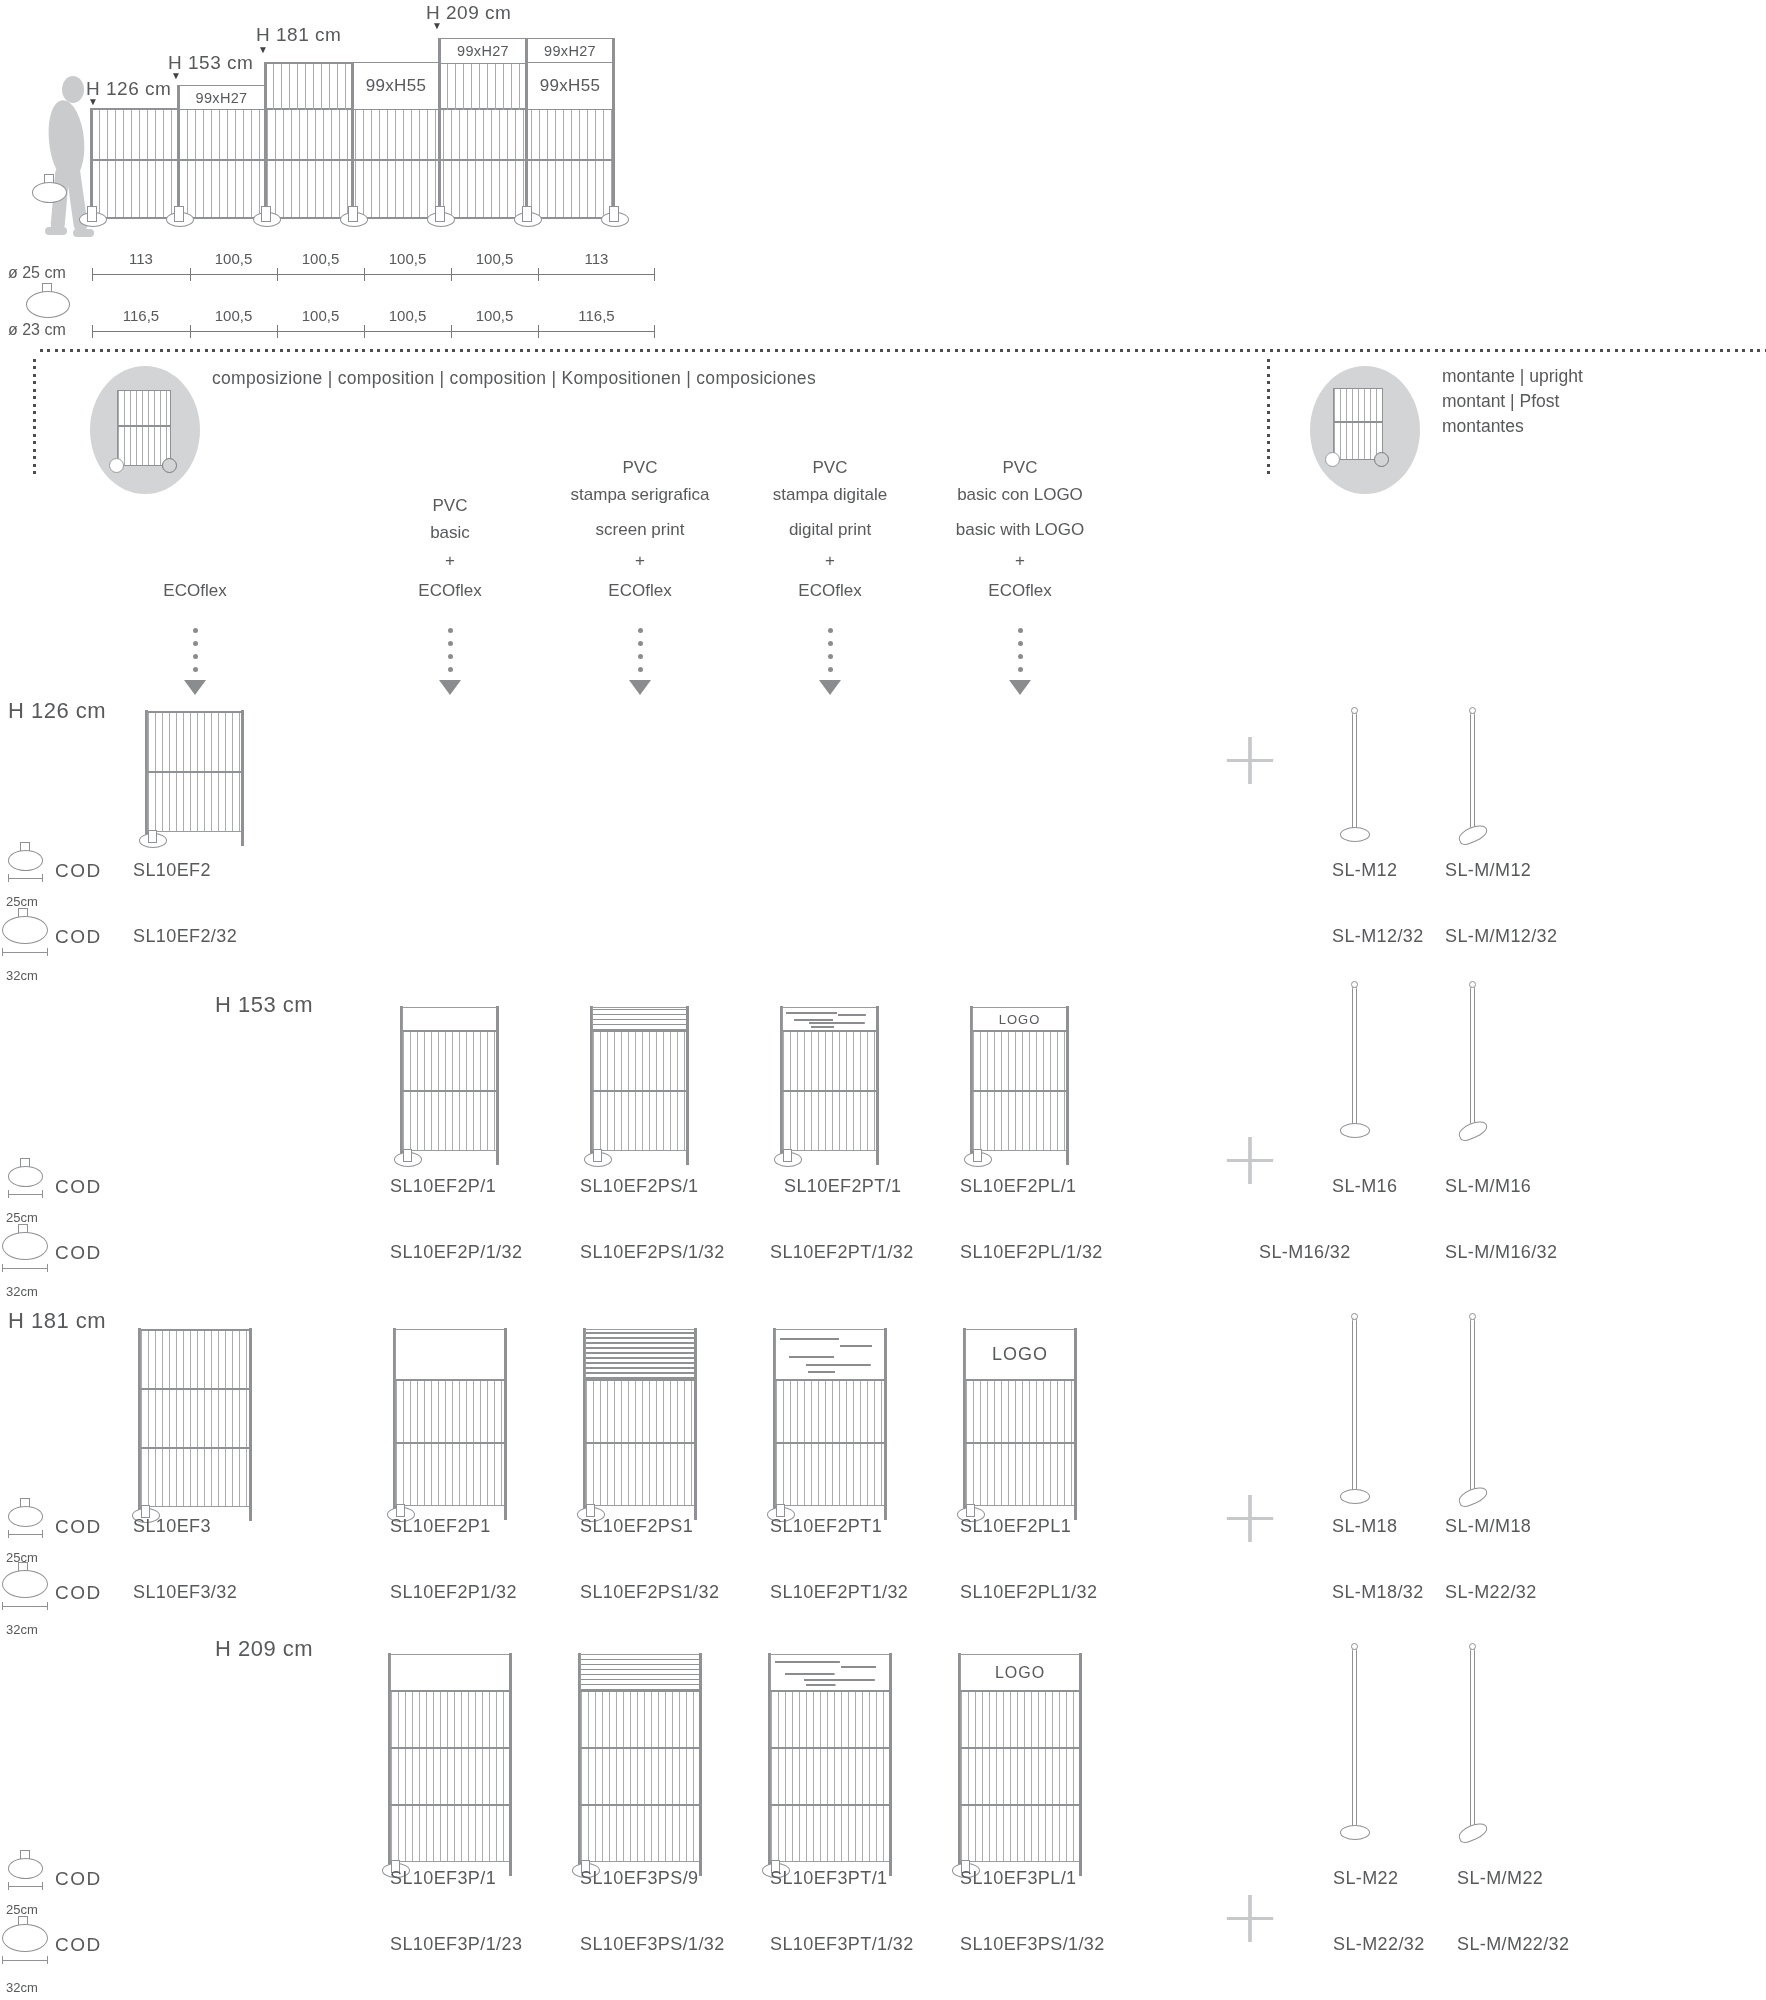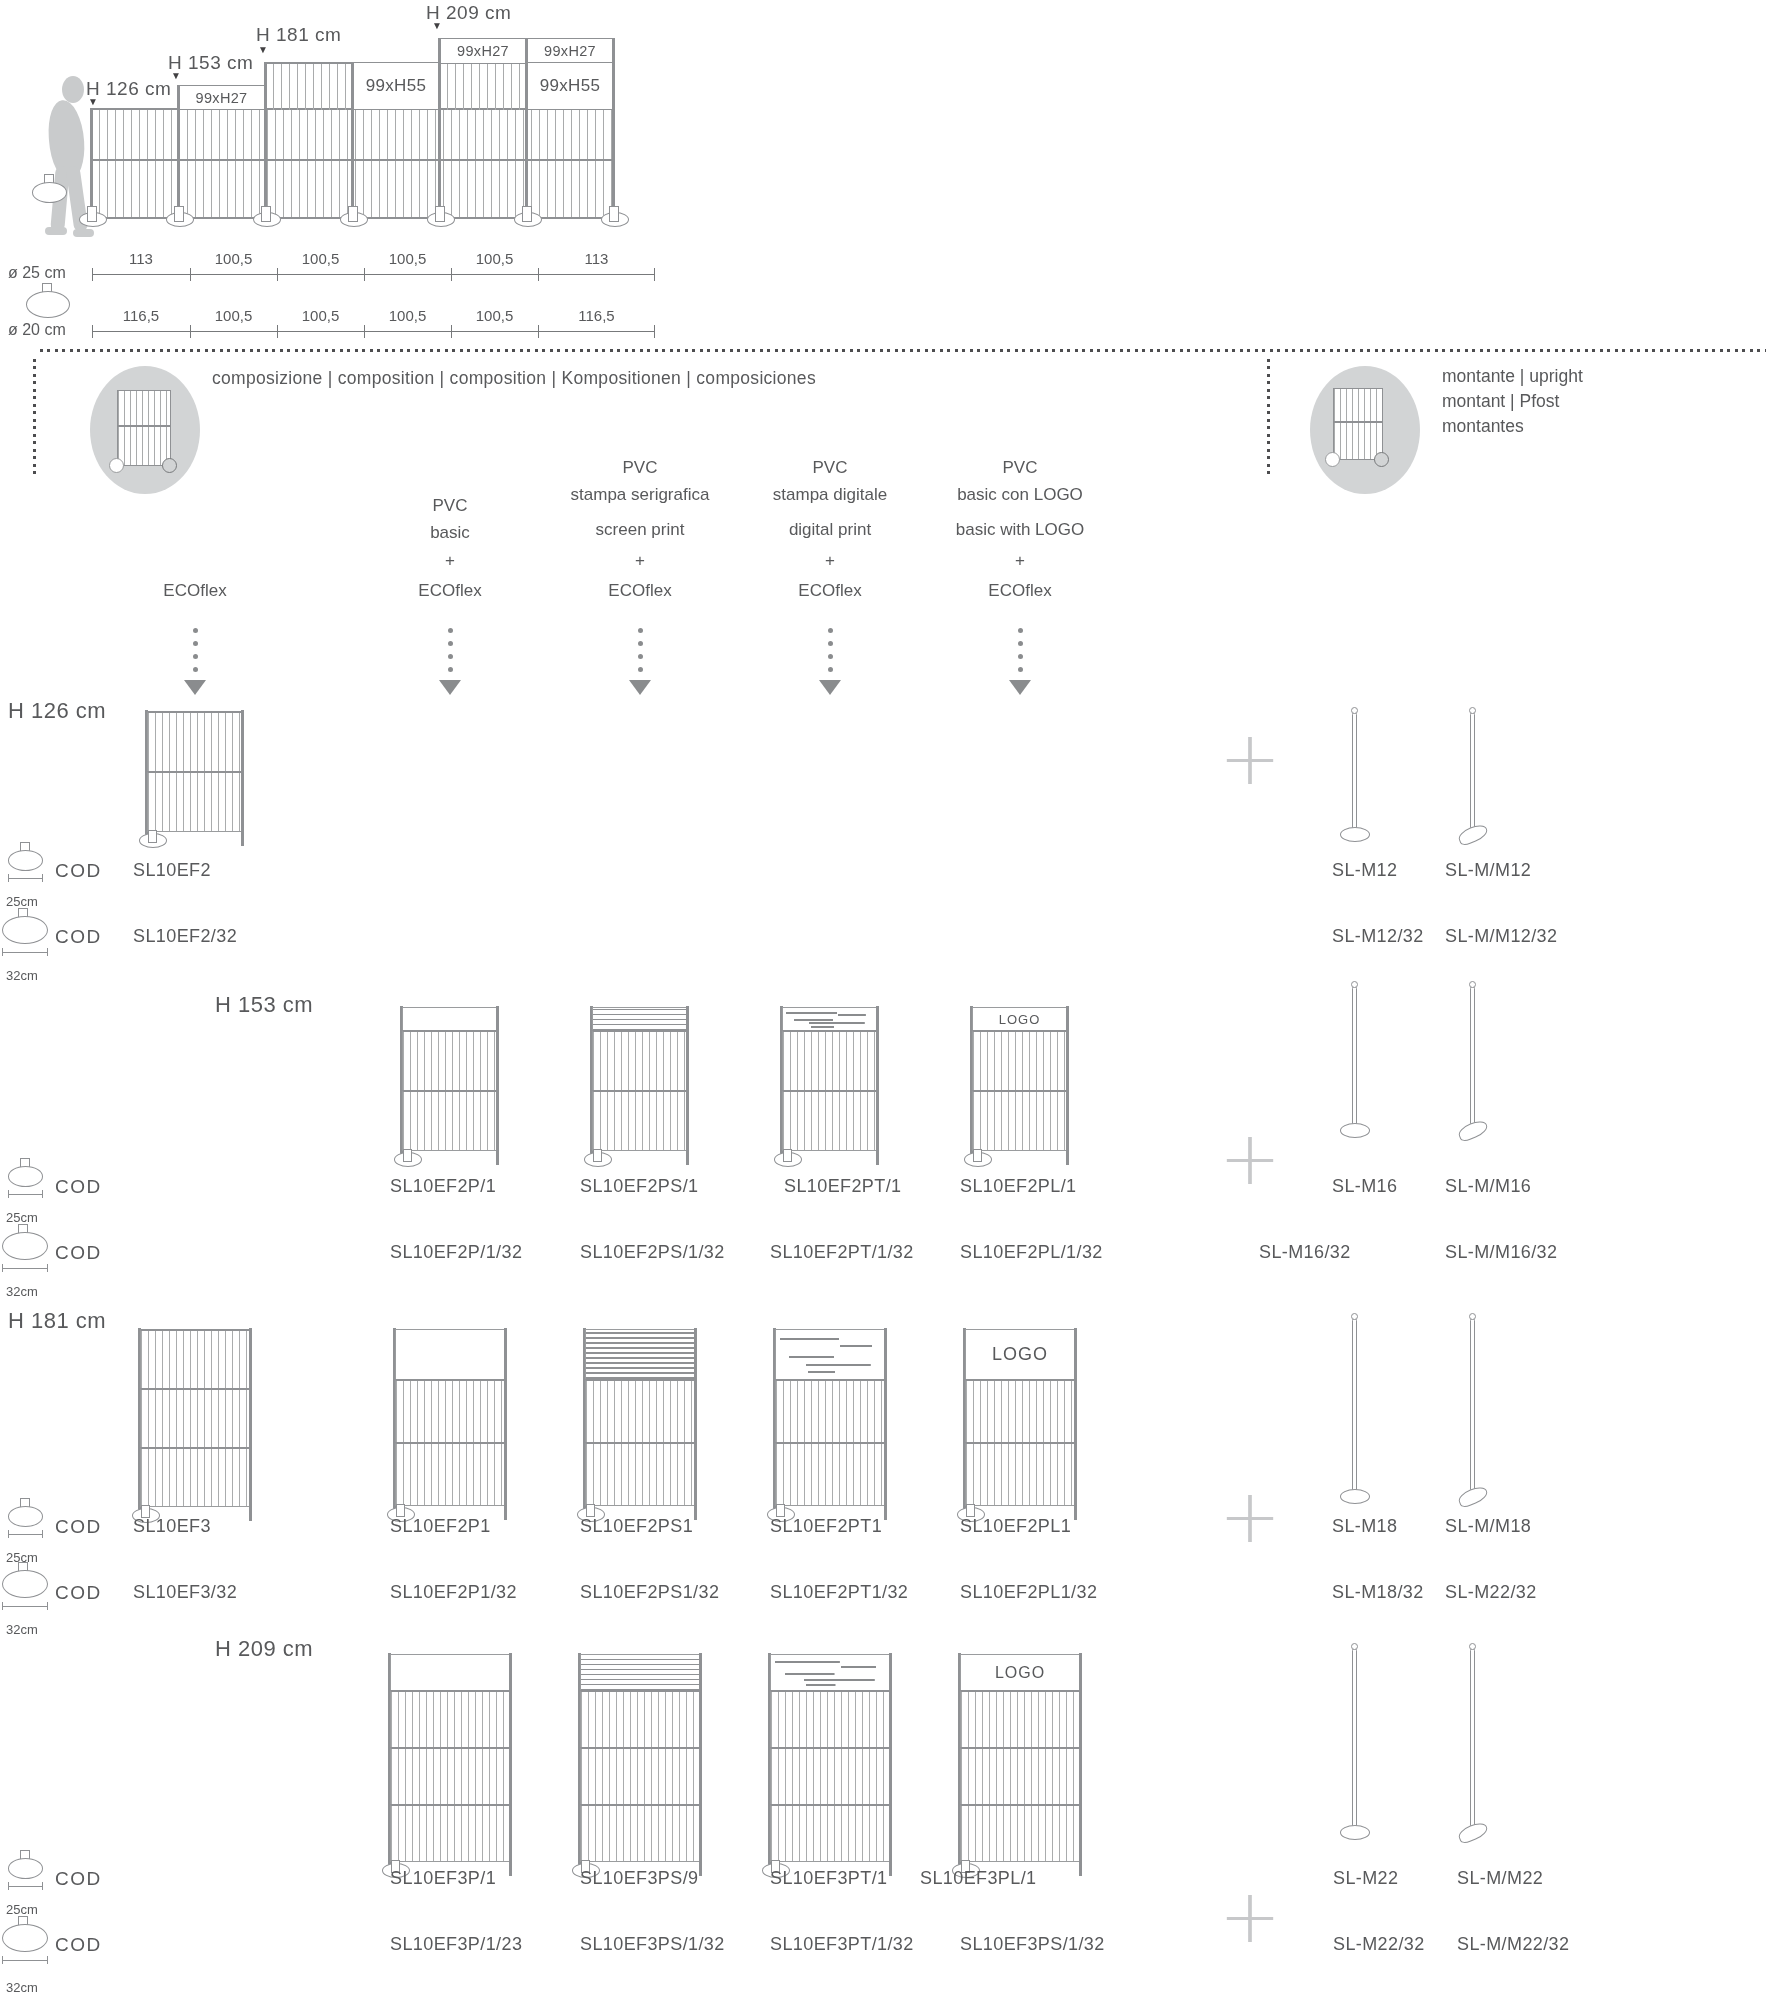--- a/index.html
+++ b/index.html
@@ -164,21 +164,21 @@
     <span class="t dv" style="left:190px;width:87px;top:250px">100,5</span>
     <span class="t dv" style="left:277px;width:87px;top:250px">100,5</span>
     <span class="t dv" style="left:364px;width:87px;top:250px">100,5</span>
     <span class="t dv" style="left:451px;width:87px;top:250px">100,5</span>
     <span class="t dv" style="left:538px;width:117px;top:250px">113</span>
   </div>
 
   <div>
     <div class="stem" style="left:42px;top:283px;width:8px;height:14px"></div>
     <div class="disc" style="left:26px;top:291px;width:42px;height:25px"></div>
-    <span class="t dimlabel" style="left:8px;top:321px">ø 20 cm</span>
+    <span class="t dimlabel" style="left:8px;top:321px">ø 23 cm</span>
     <div class="dimline" style="left:92px;top:331px;width:563px"></div>
     <div class="tick" style="left:92px;top:325px"></div>
     <div class="tick" style="left:190px;top:325px"></div>
     <div class="tick" style="left:277px;top:325px"></div>
     <div class="tick" style="left:364px;top:325px"></div>
     <div class="tick" style="left:451px;top:325px"></div>
     <div class="tick" style="left:538px;top:325px"></div>
     <div class="tick" style="left:654px;top:325px"></div>
     <span class="t dv" style="left:92px;width:98px;top:307px">116,5</span>
     <span class="t dv" style="left:190px;width:87px;top:307px">100,5</span>
@@ -510,21 +510,21 @@
   </div>
 
   <div class="stem" style="left:20px;top:1850px;width:8px;height:14px"></div>
   <div class="disc" style="left:8px;top:1858px;width:33px;height:19px"></div>
   <div class="meas" style="left:8px;top:1882px;width:33px"></div>
   <span class="t cm" style="left:6px;top:1902px">25cm</span>
   <span class="t cod" style="left:55px;top:1868px">COD</span>
   <span class="t code" style="left:390px;top:1868px">SL10EF3P/1</span>
   <span class="t code" style="left:580px;top:1868px">SL10EF3PS/9</span>
   <span class="t code" style="left:770px;top:1868px">SL10EF3PT/1</span>
-  <span class="t code" style="left:920px;top:1868px">SL10EF3PL/1</span>
+  <span class="t code" style="left:960px;top:1868px">SL10EF3PL/1</span>
 
   <div class="stem" style="left:18px;top:1916px;width:8px;height:14px"></div>
   <div class="disc" style="left:2px;top:1924px;width:44px;height:26px"></div>
   <div class="meas" style="left:2px;top:1956px;width:44px"></div>
   <span class="t cm" style="left:6px;top:1980px">32cm</span>
   <span class="t cod" style="left:55px;top:1934px">COD</span>
   <span class="t code" style="left:390px;top:1934px">SL10EF3P/1/23</span>
   <span class="t code" style="left:580px;top:1934px">SL10EF3PS/1/32</span>
   <span class="t code" style="left:770px;top:1934px">SL10EF3PT/1/32</span>
   <span class="t code" style="left:960px;top:1934px">SL10EF3PS/1/32</span>

